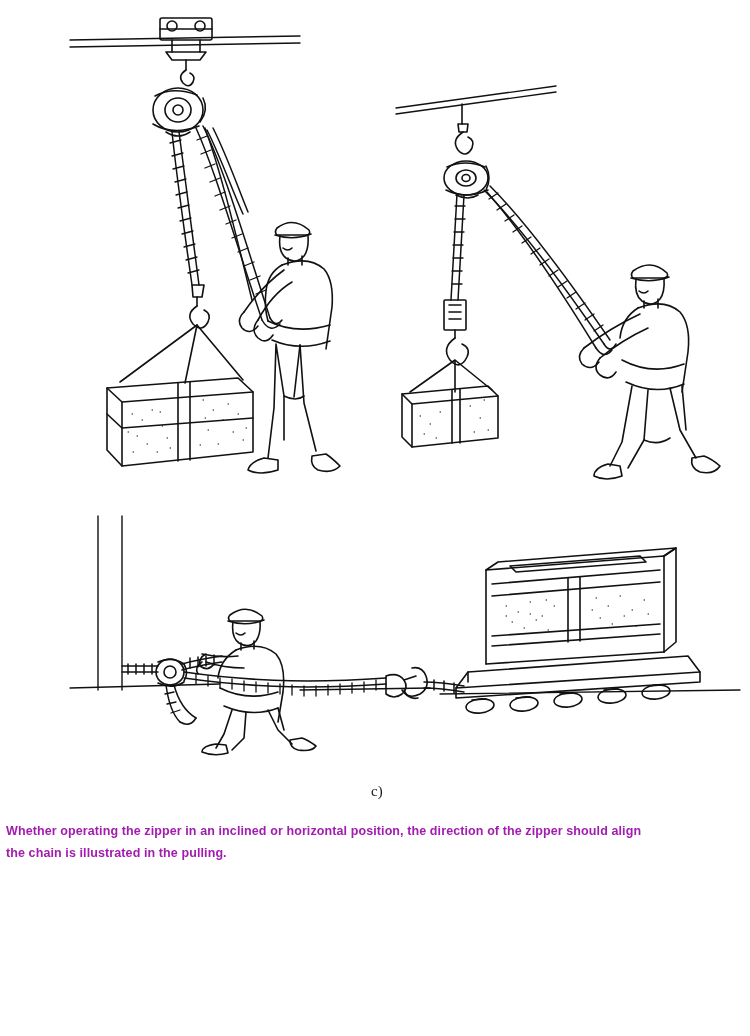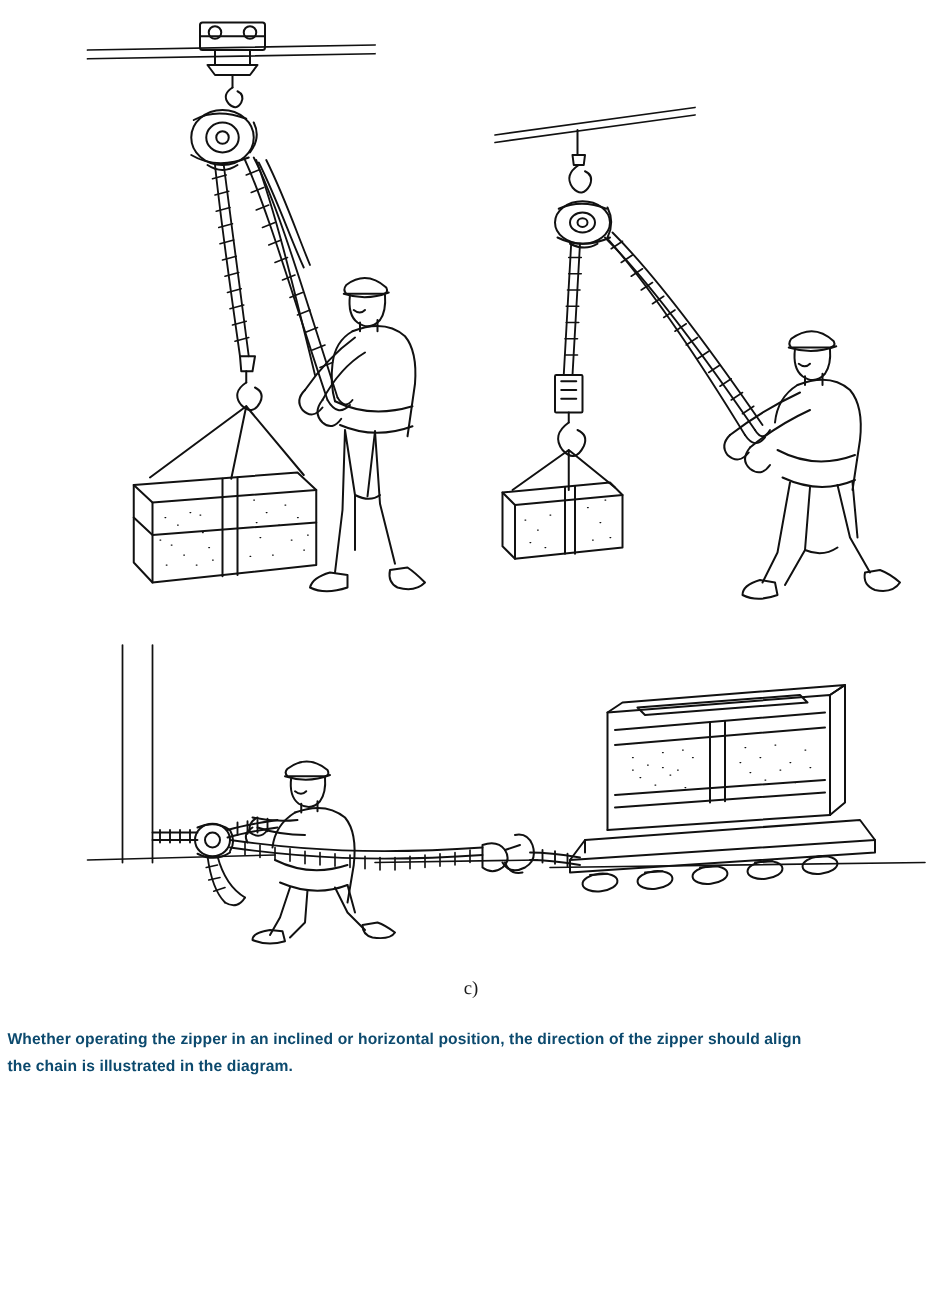--- a/index.html
+++ b/index.html
@@ -37,21 +37,21 @@
     left: 371px;
     top: 783px;
   }
   .caption {
     position: absolute;
     left: 0;
     top: 820px;
     width: 750px;
     padding: 0 6px;
     box-sizing: border-box;
-    color: #0c4a6e;
+    color: #a21caf;
     font-family: "Liberation Sans", sans-serif;
     font-size: 12.5px;
     font-weight: bold;
     line-height: 22px;
     letter-spacing: 0.1px;
   }
   .caption p {
     margin: 0;
   }
 </style>
@@ -354,16 +354,16 @@
         </g>
 
       </g>
     </svg>
   </div>
 
   <div class="panel-label" id="label-c">c)</div>
 
   <div class="caption">
     <p>Whether operating the zipper in an inclined or horizontal position, the direction of the zipper should align</p>
-    <p>the chain is illustrated in the diagram.</p>
+    <p>the chain is illustrated in the pulling.</p>
   </div>
 
 </div>
 
 </body></html>

